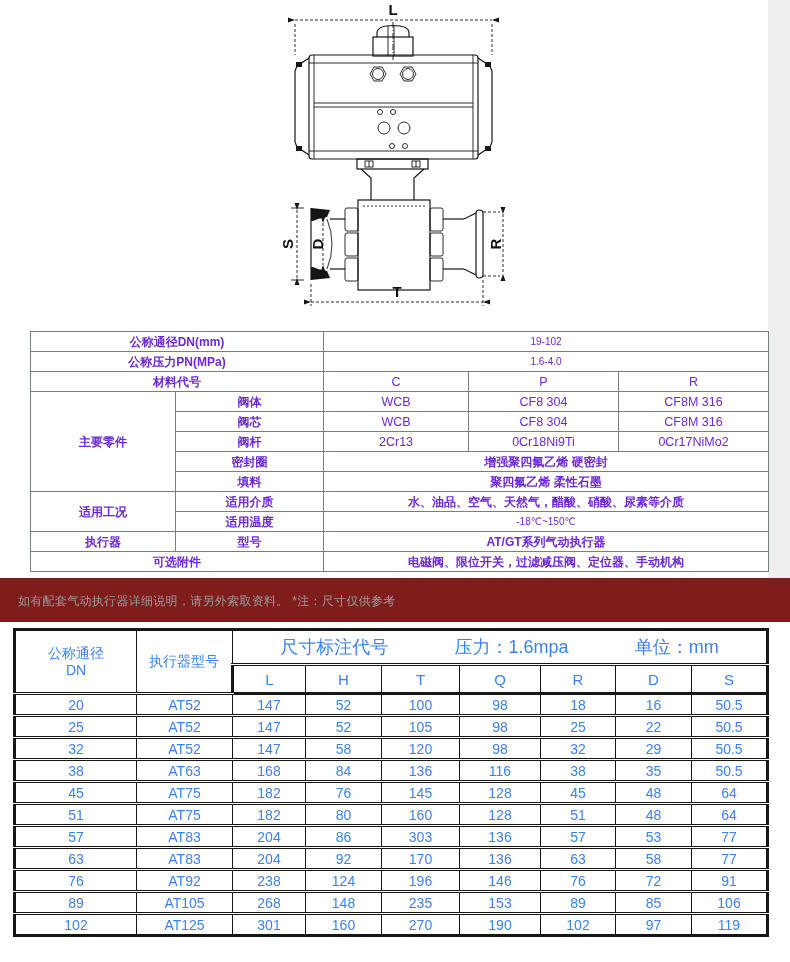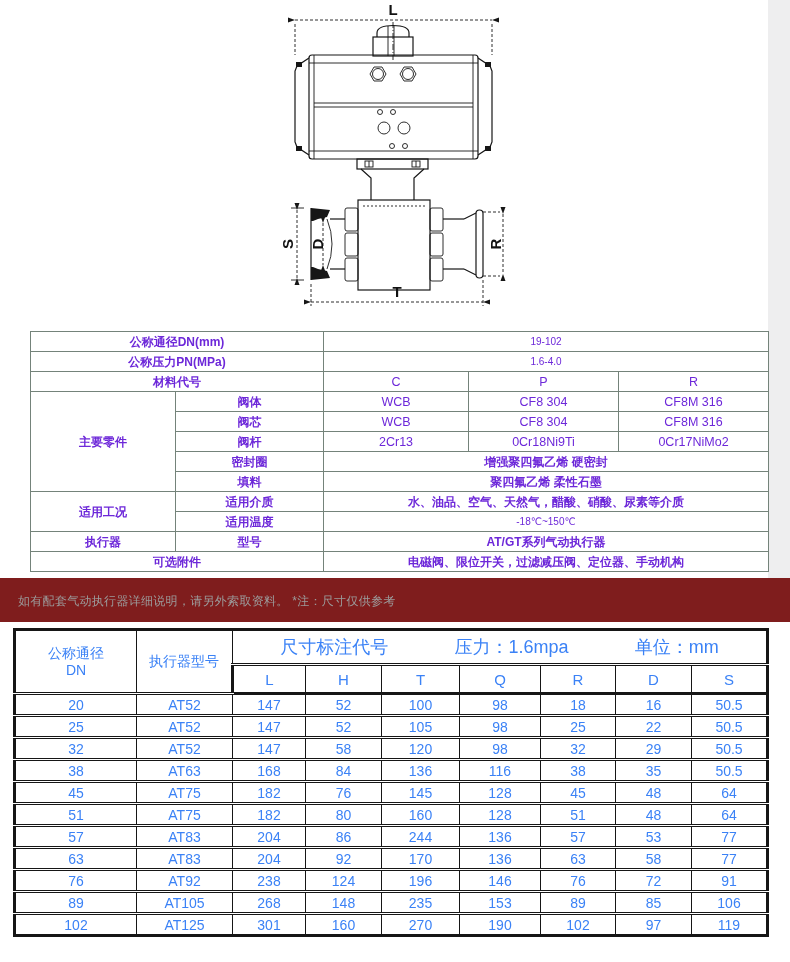--- a/index.html
+++ b/index.html
@@ -353,21 +353,21 @@
           <td>128</td>
           <td>51</td>
           <td>48</td>
           <td>64</td>
         </tr>
         <tr>
           <td>57</td>
           <td>AT83</td>
           <td>204</td>
           <td>86</td>
-          <td>244</td>
+          <td>303</td>
           <td>136</td>
           <td>57</td>
           <td>53</td>
           <td>77</td>
         </tr>
         <tr>
           <td>63</td>
           <td>AT83</td>
           <td>204</td>
           <td>92</td>

